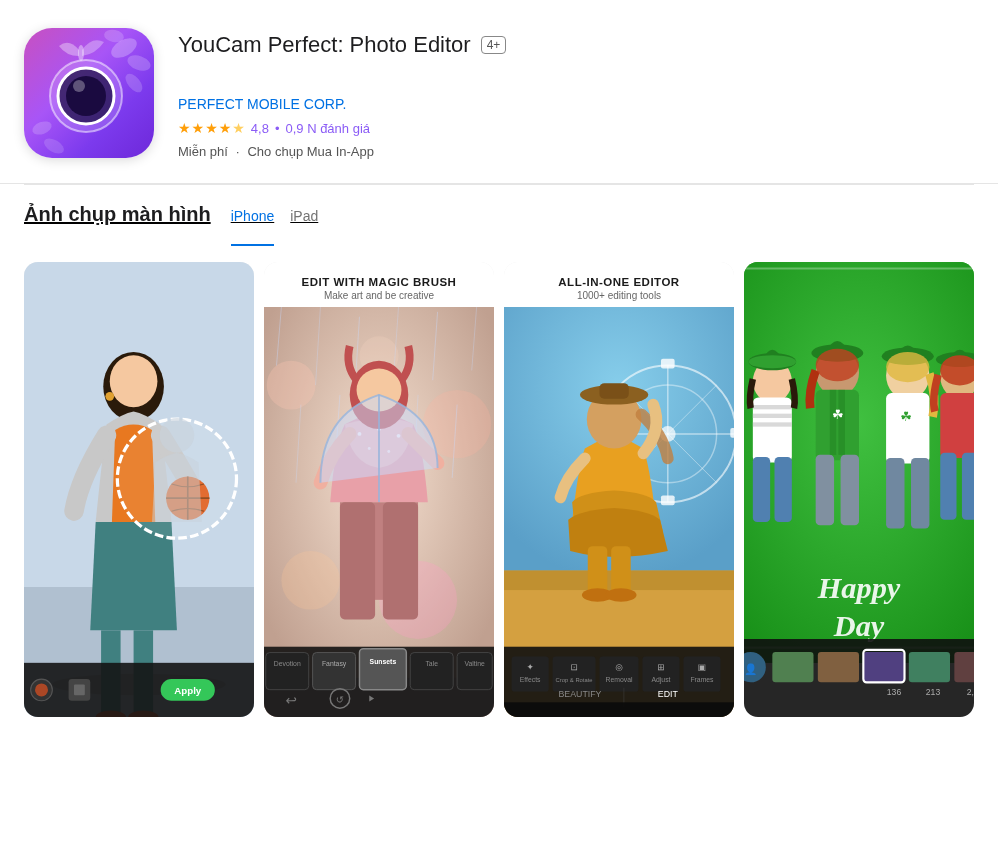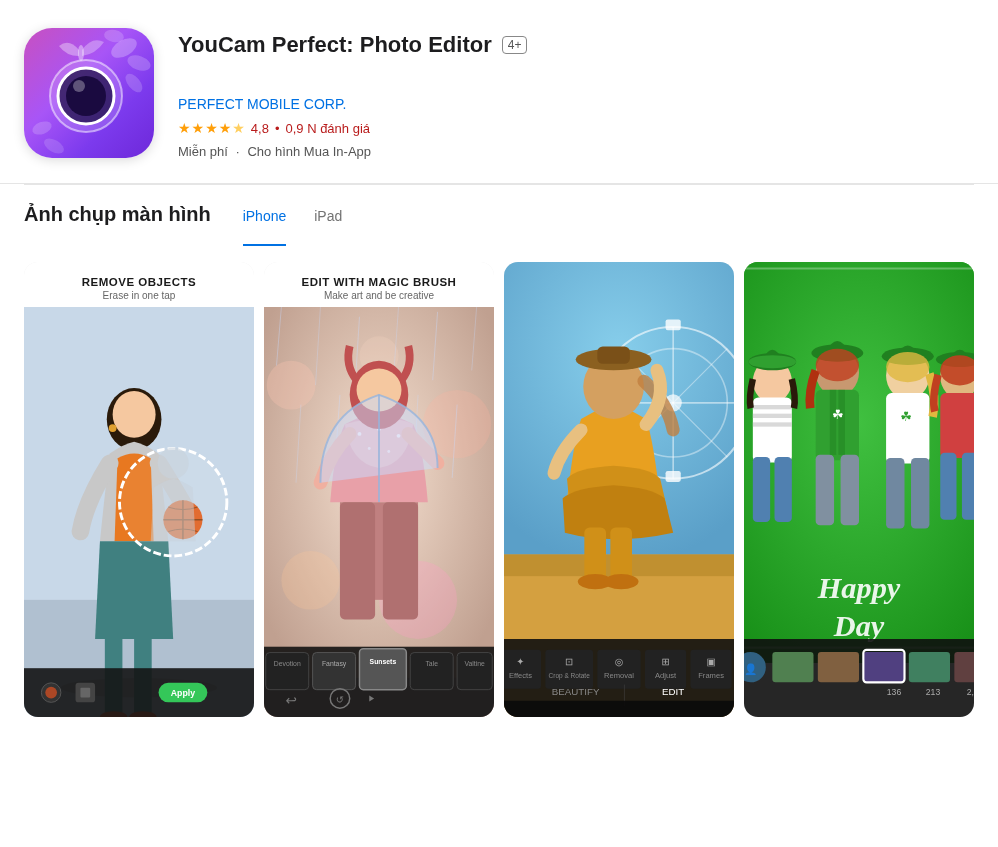--- a/index.html
+++ b/index.html
@@ -50,21 +50,21 @@
     }
 
     .app-title-row {
       display: flex;
       align-items: center;
       gap: 10px;
     }
 
     .app-title {
       font-size: 22px;
-      font-weight: 700;
+      font-weight: 400;
       color: #1d1d1f;
     }
 
     .age-badge {
       border: 1.5px solid #888;
       border-radius: 4px;
       padding: 1px 5px;
       font-size: 12px;
       color: #555;
       font-weight: 500;
@@ -90,21 +90,21 @@
       gap: 1px;
     }
 
     .star {
       color: #ff9f0a;
       font-size: 14px;
     }
 
     .rating-text {
       font-size: 13px;
-      color: #b91c1c;
+      color: #8b5cf6;
     }
 
     .app-meta {
       font-size: 13px;
       color: #555;
       margin-top: 2px;
     }
 
     .dot-separator {
       margin: 0 4px;
@@ -113,22 +113,23 @@
 
     .section-divider {
       height: 1px;
       background: #e5e5e5;
       margin: 0 24px;
     }
 
     .screenshots-tabs-row {
       display: flex;
       align-items: baseline;
-      gap: 12px;
+      gap: 0;
       padding: 18px 24px 0 24px;
+      text-decoration: underline;
     }
 
     .screenshots-label {
       font-size: 20px;
       font-weight: 600;
       color: #1d1d1f;
       margin-right: 20px;
     }
 
     .tab-iphone {
@@ -236,40 +237,36 @@
         <span class="star">★</span>
         <span class="star" style="color:#ffcf60;">★</span>
       </div>
       <span class="rating-text">4,8</span>
       <span class="rating-text">•</span>
       <span class="rating-text">0,9 N đánh giá</span>
     </div>
     <div class="app-meta">
       <span>Miễn phí</span>
       <span class="dot-separator">·</span>
-      <span>Cho hình Mua In-App</span>
+      <span>Cho chụp Mua In-App</span>
     </div>
   </div>
 </div>
 
 <div class="section-divider"></div>
 
 <div class="screenshots-tabs-row">
   <span class="screenshots-label">Ảnh chụp màn hình</span>
   <span class="tab-iphone">iPhone</span>
   <span class="tab-ipad">iPad</span>
 </div>
 
 <div class="screenshots-row">
 
   <div class="sc-card">
-    <div class="sc-top-label">
-      <div class="title">REMOVE OBJECTS</div>
-      <div class="subtitle">Erase in one tap</div>
-    </div>
     <div class="sc-image">
       <svg viewBox="0 0 240 420" xmlns="http://www.w3.org/2000/svg" width="100%" height="100%" preserveAspectRatio="xMidYMid slice">
 
         <rect width="240" height="420" fill="#c8d8e8"></rect>
         <rect y="300" width="240" height="120" fill="#b0c0d0"></rect>
 
         <ellipse cx="120" cy="390" rx="80" ry="10" fill="rgba(0,0,0,0.15)"></ellipse>
 
         <g transform="translate(60, 60)">
 
@@ -401,20 +398,24 @@
 
         <text x="30" y="408" font-size="14" fill="#777" text-anchor="middle">↩</text>
         <circle cx="80" cy="401" r="10" fill="none" stroke="#777" stroke-width="1.5"></circle>
         <text x="80" y="406" font-size="10" fill="#777" text-anchor="middle">↺</text>
         <path d="M110 398 L115 401 L110 404" fill="#777"></path>
       </svg>
     </div>
   </div>
 
   <div class="sc-card">
+    <div class="sc-top-label">
+      <div class="title">ALL-IN-ONE EDITOR</div>
+      <div class="subtitle">1000+ editing tools</div>
+    </div>
     <div class="sc-image">
       <svg viewBox="0 0 240 420" xmlns="http://www.w3.org/2000/svg" width="100%" height="100%" preserveAspectRatio="xMidYMid slice">
         <defs>
           <radialGradient id="skyGrad" cx="50%" cy="30%" r="70%">
             <stop offset="0%" stop-color="#87ceeb"></stop>
             <stop offset="100%" stop-color="#5a9fc8"></stop>
           </radialGradient>
         </defs>
 
         <rect width="240" height="280" fill="url(#skyGrad)"></rect>

